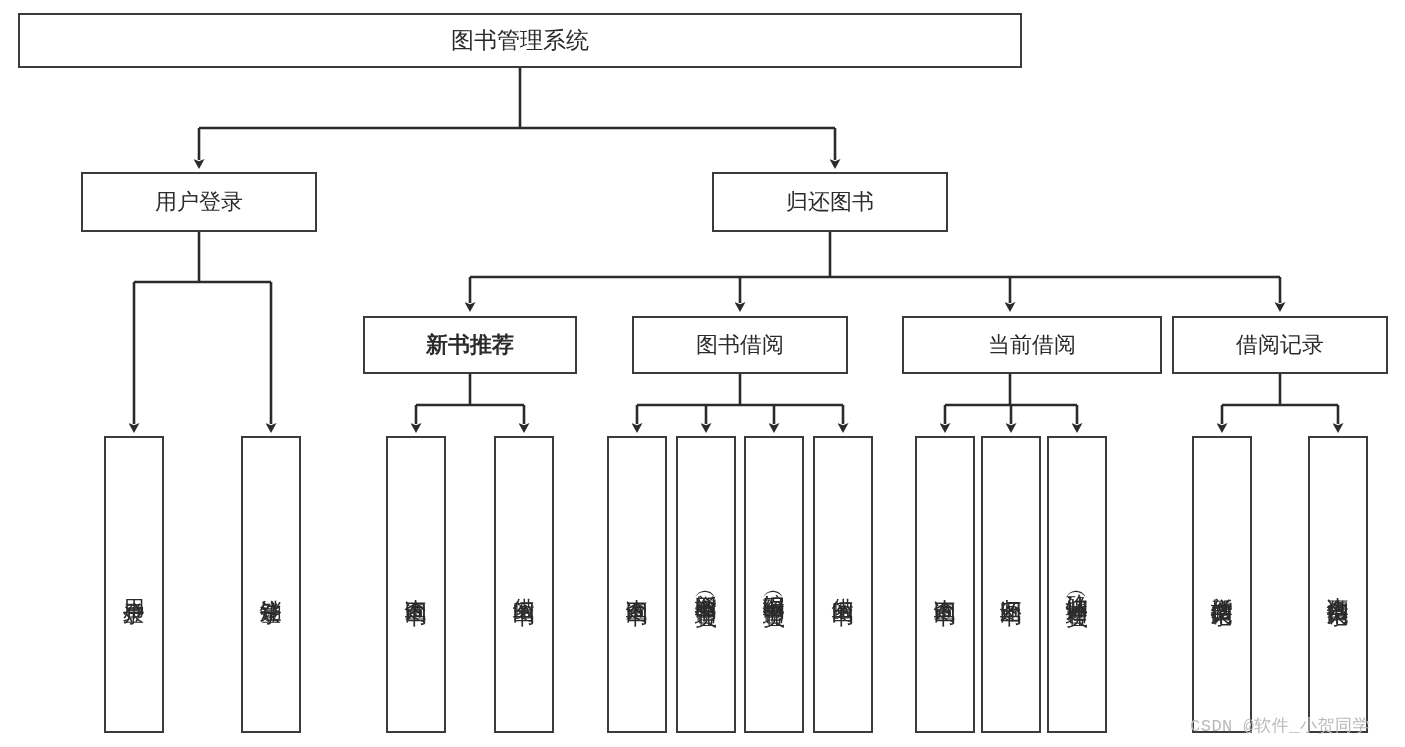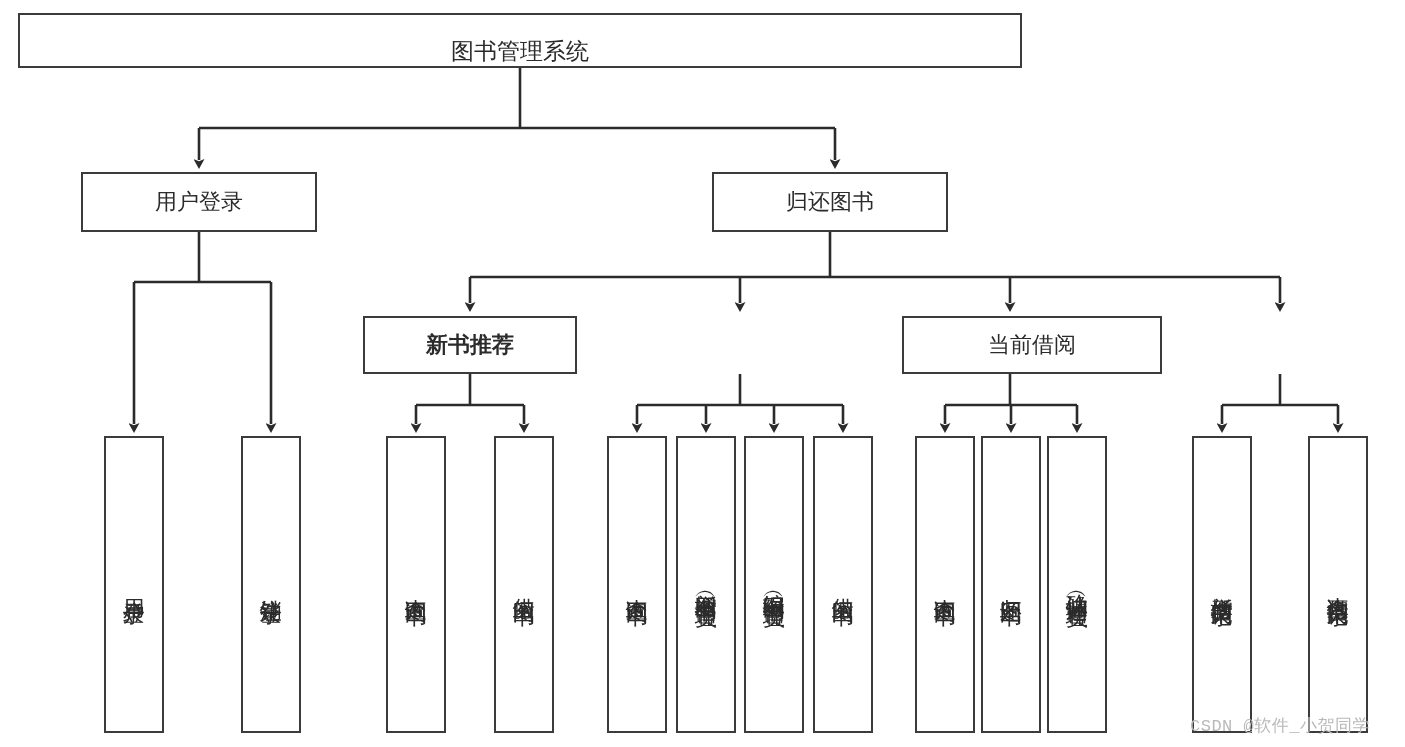--- a/index.html
+++ b/index.html
@@ -117,36 +117,42 @@
       <path d="M1011,405 L1011,424" marker-end="url(#arrow)"></path>
       <path d="M1077,405 L1077,424" marker-end="url(#arrow)"></path>
 
       <path d="M1280,374 L1280,405"></path>
       <path d="M1222,405 L1338,405"></path>
       <path d="M1222,405 L1222,424" marker-end="url(#arrow)"></path>
       <path d="M1338,405 L1338,424" marker-end="url(#arrow)"></path>
     </g>
   </svg>
 
-  <div class="node h title" style="left:18px; top:13px; width:1004px; height:55px;align-items:flex-end;">
+  <div class="node h title" style="left:18px; top:13px; width:1004px; height:55px;">
     <span class="lbl">图书管理系统</span>
   </div>
 
   <div class="node h" style="left:81px; top:172px; width:236px; height:60px;">
     <span class="lbl">用户登录</span>
   </div>
   <div class="node h" style="left:712px; top:172px; width:236px; height:60px;">
     <span class="lbl">归还图书</span>
   </div>
 
   <div class="node h" style="left:363px; top:316px; width:214px; height:58px;font-weight:bold;">
     <span class="lbl">新书推荐</span>
   </div>
+  <div class="node h" style="left:632px; top:316px; width:216px; height:58px;">
+    <span class="lbl">图书借阅</span>
+  </div>
   <div class="node h" style="left:902px; top:316px; width:260px; height:58px;">
     <span class="lbl">当前借阅</span>
+  </div>
+  <div class="node h" style="left:1172px; top:316px; width:216px; height:58px;">
+    <span class="lbl">借阅记录</span>
   </div>
 
   <div class="node v" style="left:104px; top:436px; width:60px; height:297px;">
     <span class="lbl">用户登录</span>
   </div>
   <div class="node v" style="left:241px; top:436px; width:60px; height:297px;">
     <span class="lbl">注销登录</span>
   </div>
 
   <div class="node v" style="left:386px; top:436px; width:60px; height:297px;">

